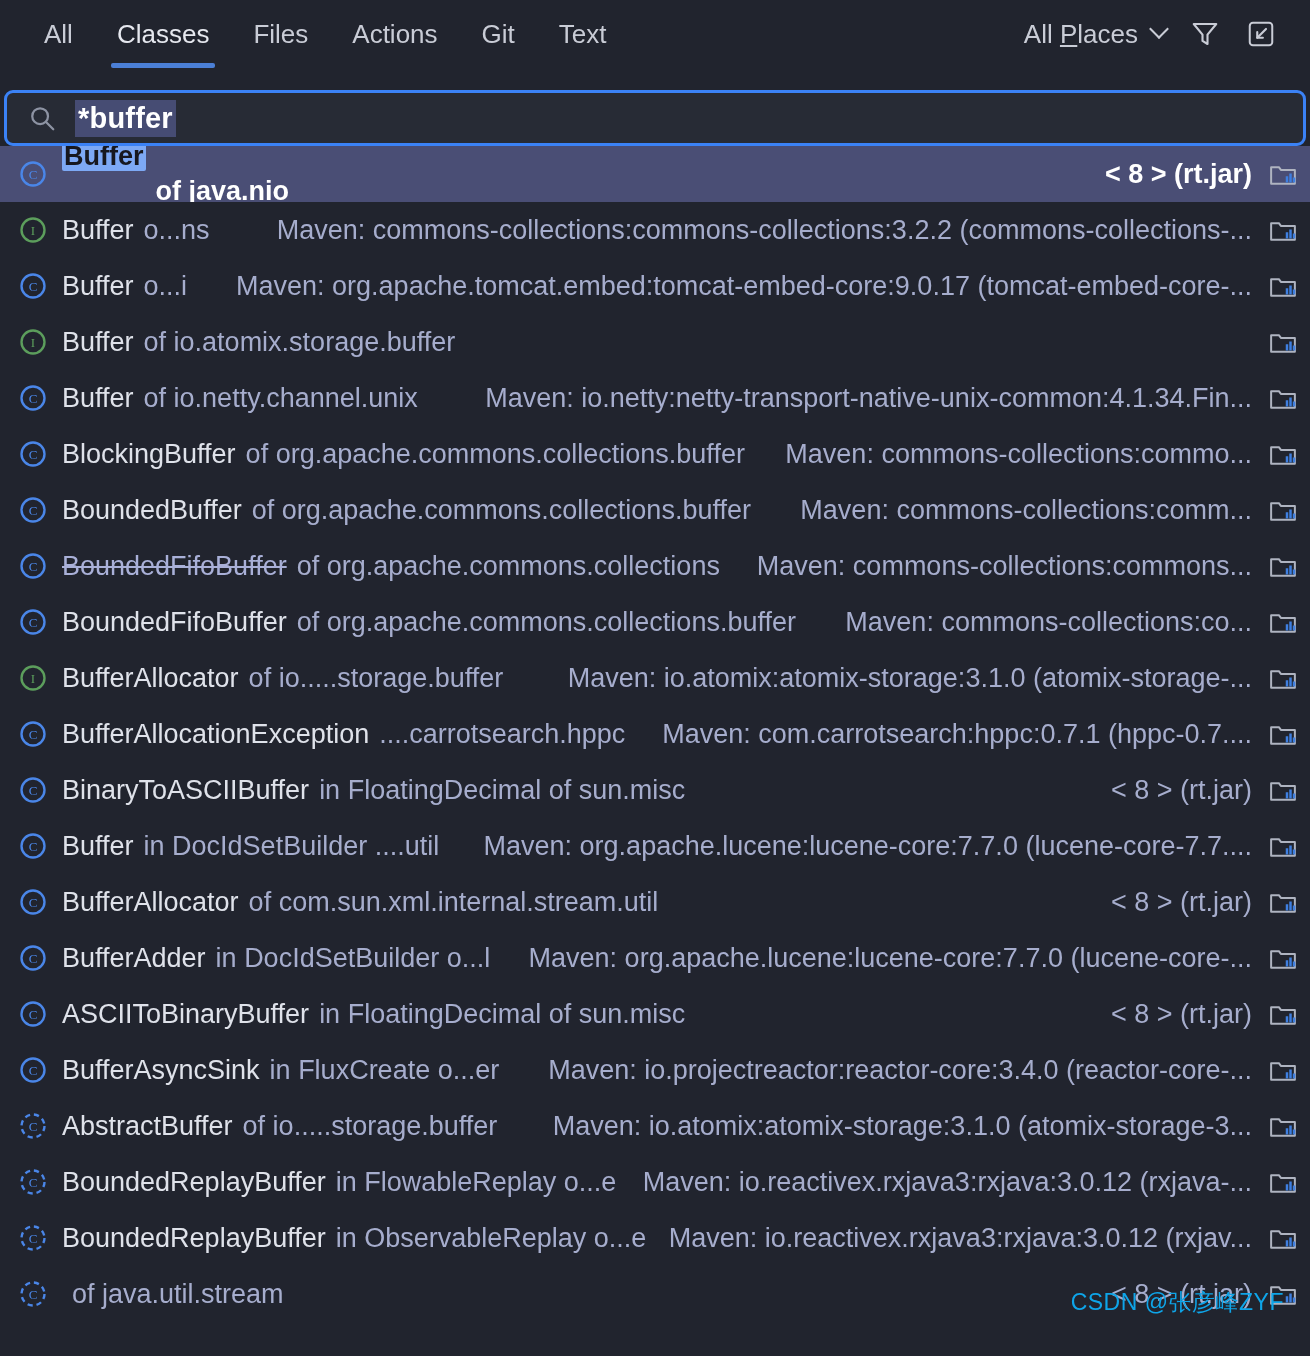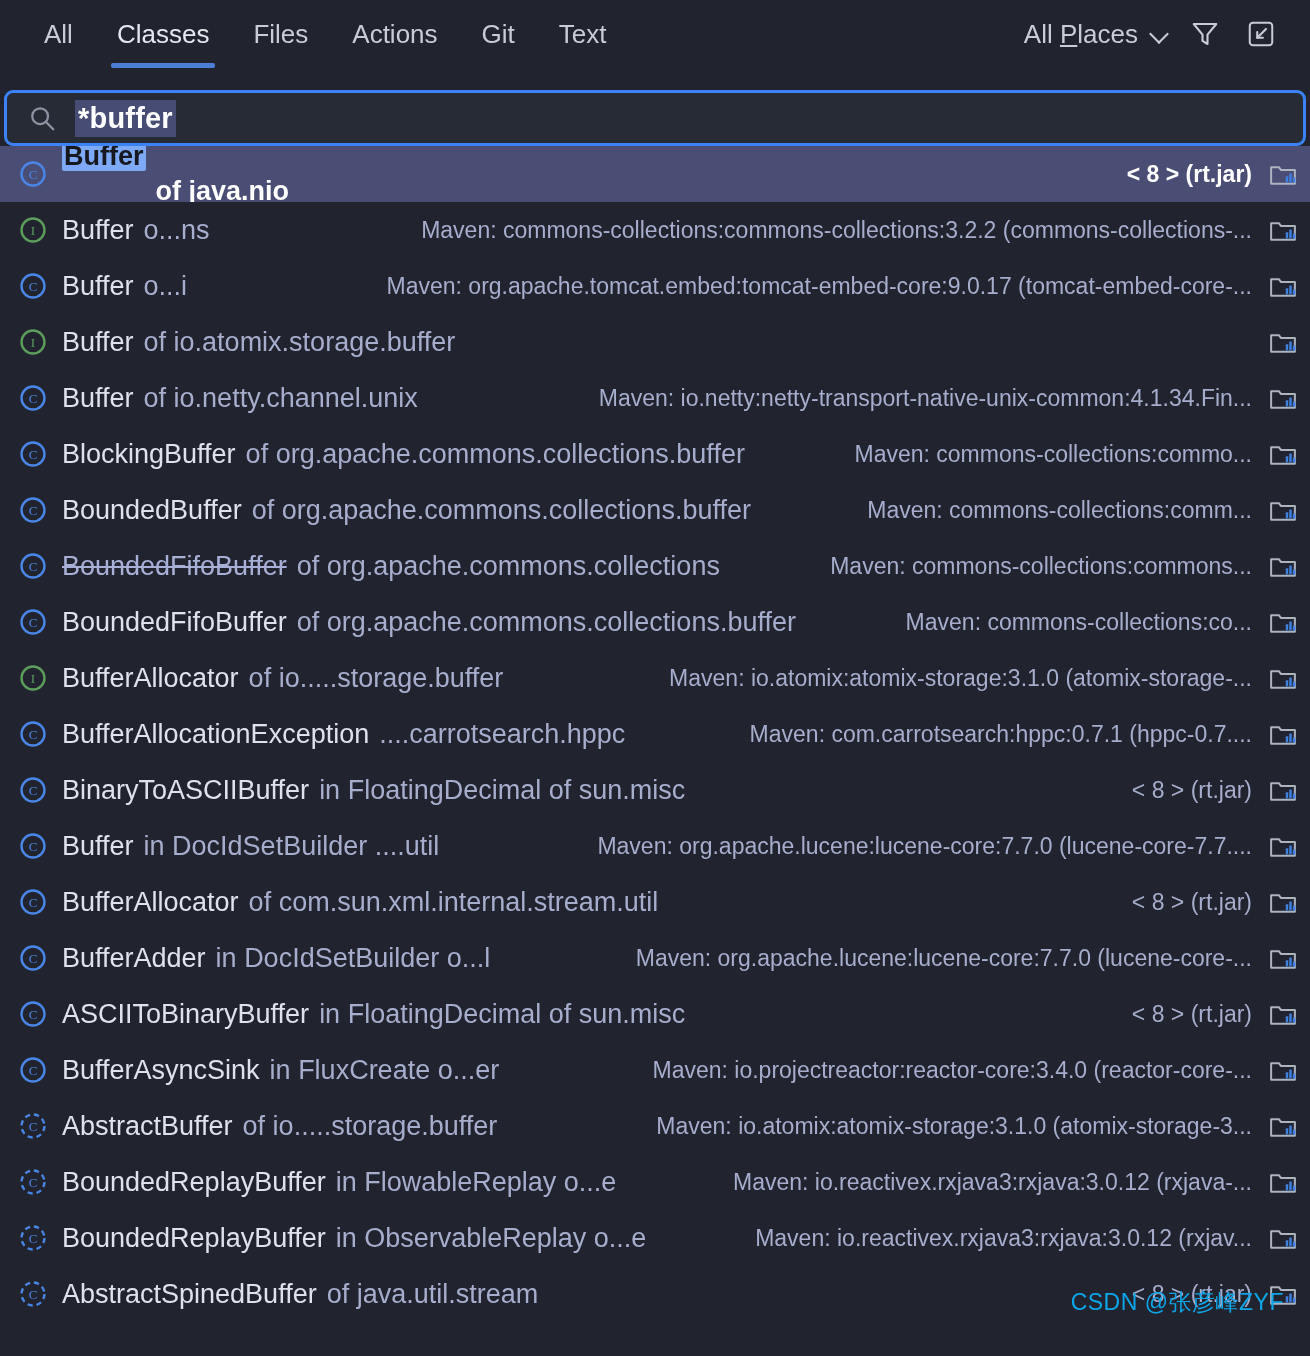--- a/index.html
+++ b/index.html
@@ -63,21 +63,20 @@
     margin-left: auto;
     display: flex;
     align-items: center;
     gap: 14px;
     height: 68px;
     padding-right: 6px;
   }
 
   .places {
     display: flex;
-    align-items: center;
     gap: 12px;
     font-size: 26px;
     color: #c9ccd6;
     cursor: default;
   }
   .places .mnemonic { text-decoration: underline; }
 
   .chevron-dn {
     width: 20px; height: 20px;
     position: relative;
@@ -178,21 +177,21 @@
   .loc {
     font-size: 27px;
     color: #a6adcd;
     margin-left: 10px;
   }
   .row.selected .loc { color: #ffffff; font-weight: 700; margin-top: 35px; }
 
   .row-spacer { flex: 1 1 auto; min-width: 18px; }
 
   .module {
-    font-size: 23px;
+    font-size: 27px;
     color: #a6adcd;
     overflow: hidden;
     text-overflow: ellipsis;
     white-space: nowrap;
     flex: 0 1 auto;
     padding-right: 14px;
   }
   .row.selected .module { color: #ffffff; font-weight: 700; }
 
   .jar-icon {
@@ -712,21 +711,20 @@
         </span>
       </div>
       <div class="row">
         <span class="row-icon">
           <svg width="30" height="30" viewBox="0 0 24 24">
             <circle cx="12" cy="12" r="9.2" fill="none" stroke="#4a86e8" stroke-width="1.9" stroke-dasharray="4.2 3.1"></circle>
             <text x="12" y="16.2" font-family="Liberation Serif, serif" font-size="10.5" fill="#4a86e8" text-anchor="middle">C</text>
           </svg>
         </span>
         <div class="row-main">
-          <span class="name">AbstractSpinedBuffer</span>
           <span class="loc">of java.util.stream</span>
         </div>
         <div class="row-spacer"></div>
         <div class="module">&lt; 8 &gt; (rt.jar)</div>
         <span class="jar-icon">
           <svg width="30" height="30" viewBox="0 0 24 24">
             <path d="M2.5 6.5 h6.2 l1.6 2.2 h11.2 v11 h-19 z" fill="none" stroke="#aeb3c0" stroke-width="1.6" stroke-linejoin="round"></path>
             <rect x="14.2" y="13.8" width="2" height="5" fill="#3f7fe0"></rect>
             <rect x="17" y="11.6" width="2" height="7.2" fill="#3f7fe0"></rect>
             <rect x="19.8" y="14.8" width="2" height="4" fill="#3f7fe0"></rect>

